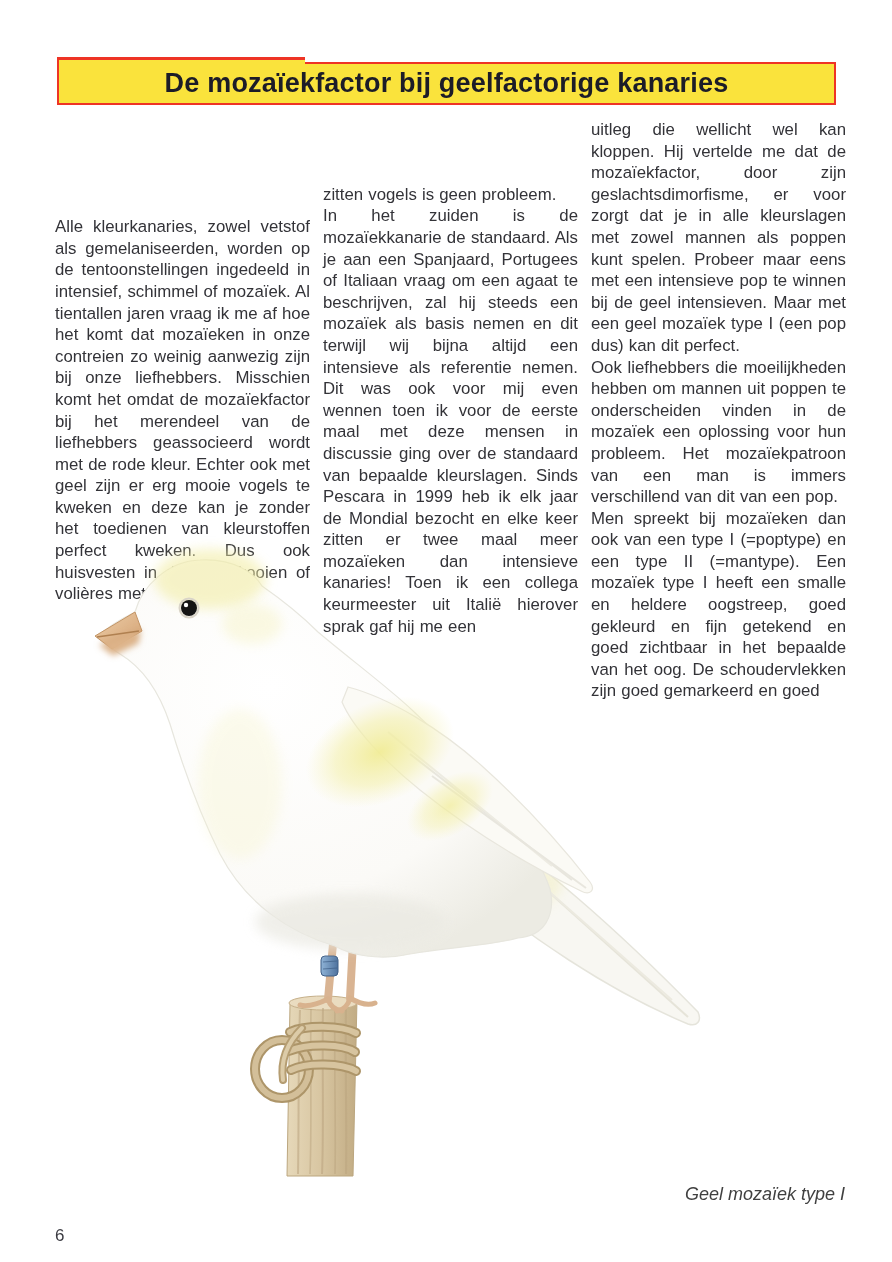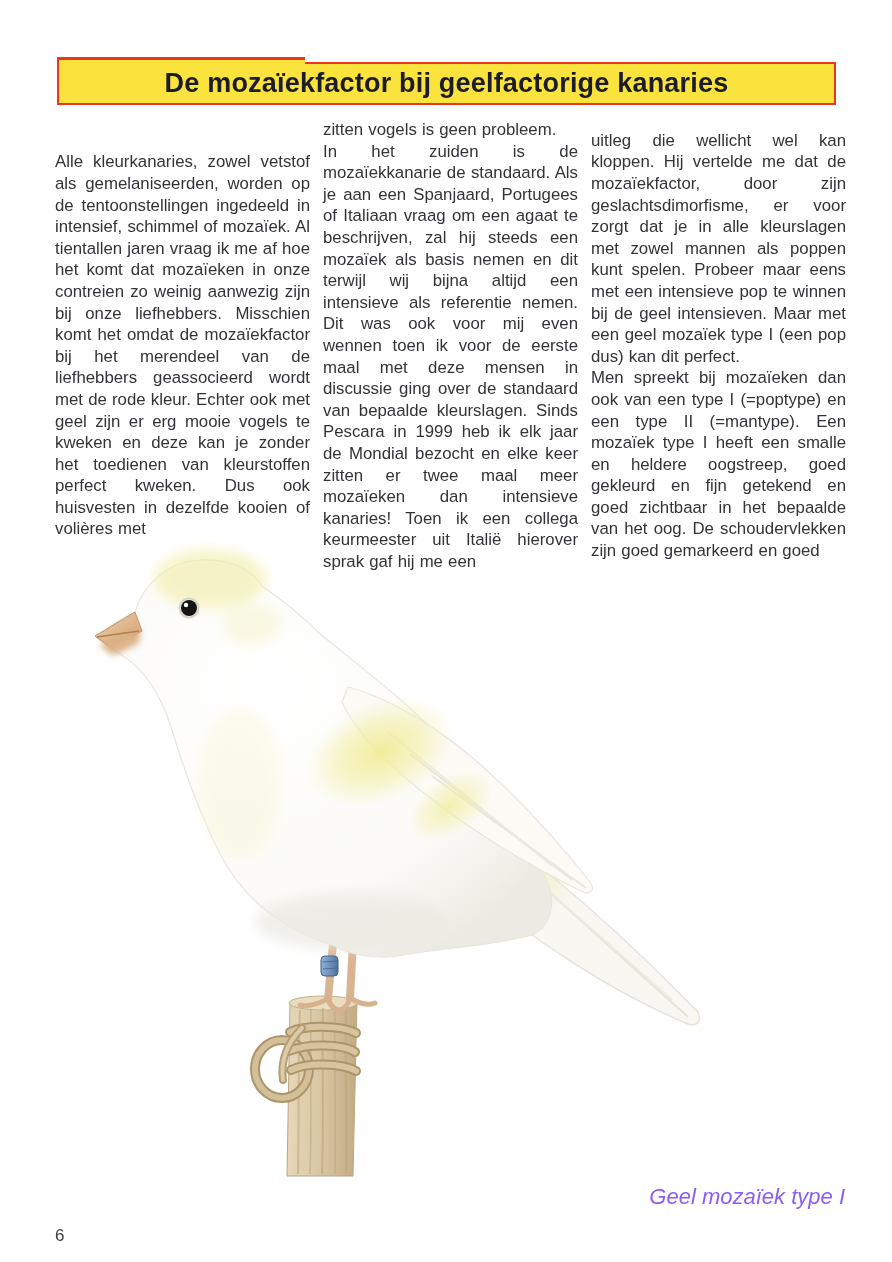--- a/index.html
+++ b/index.html
@@ -35,21 +35,21 @@
     font-size:16.8px; line-height:21.6px; color:#333338;
     text-align:justify; hyphens:auto; -webkit-hyphens:auto;
     word-spacing:0.5px;
   }
   .col p { margin:0; }
 
   
   .photo { position:absolute; left:50px; top:468px; width:660px; height:700px; }
   .caption {
     position:absolute; right:47px; top:1168px;
-    font-style:italic; font-size:22px; color:#8b5cf6;
+    font-style:italic; font-size:18px; color:#404040;
   }
 
   
   .page-number {
     position:absolute; left:55px; top:1210px;
     font-size:17px; color:#3b3b42;
   }
   .footer-rule {
     position:absolute; left:85px; top:1247px; width:778px; height:6px;
     background:#F9E23B;
@@ -68,20 +68,21 @@
   <div class="columns">
     <div class="col">
       <p>Alle kleurkanaries, zowel vetstof als gemelaniseerden, worden op de tentoonstellingen ingedeeld in intensief, schimmel of mozaïek. Al tientallen jaren vraag ik me af hoe het komt dat mozaïeken in onze contreien zo weinig aanwezig zijn bij onze liefhebbers. Misschien komt het omdat de mozaïekfactor bij het merendeel van de liefhebbers geassocieerd wordt met de rode kleur. Echter ook met geel zijn er erg mooie vogels te kweken en deze kan je zonder het toedienen van kleurstoffen perfect kweken. Dus ook huisvesten in dezelfde kooien of volières met</p>
     </div>
     <div class="col">
       <p>zitten vogels is geen probleem.</p>
       <p>In het zuiden is de mozaïekkanarie de standaard. Als je aan een Spanjaard, Portugees of Italiaan vraag om een agaat te beschrijven, zal hij steeds een mozaïek als basis nemen en dit terwijl wij bijna altijd een intensieve als referentie nemen. Dit was ook voor mij even wennen toen ik voor de eerste maal met deze mensen in discussie ging over de standaard van bepaalde kleurslagen. Sinds Pescara in 1999 heb ik elk jaar de Mondial bezocht en elke keer zitten er twee maal meer mozaïeken dan intensieve kanaries! Toen ik een collega keurmeester uit Italië hierover sprak gaf hij me een</p>
     </div>
     <div class="col">
       <p>uitleg die wellicht wel kan kloppen. Hij vertelde me dat de mozaïekfactor, door zijn geslachtsdimorfisme, er voor zorgt dat je in alle kleurslagen met zowel mannen als poppen kunt spelen. Probeer maar eens met een intensieve pop te winnen bij de geel intensieven. Maar met een geel mozaïek type I (een pop dus) kan dit perfect.</p>
+      <p>Ook liefhebbers die moeilijkheden hebben om mannen uit poppen te onderscheiden vinden in de mozaïek een oplossing voor hun probleem. Het mozaïekpatroon van een man is immers verschillend van dit van een pop.</p>
       <p>Men spreekt bij mozaïeken dan ook van een type I (=poptype) en een type II (=mantype). Een mozaïek type I heeft een smalle en heldere oogstreep, goed gekleurd en fijn getekend en goed zichtbaar in het bepaalde van het oog. De schoudervlekken zijn goed gemarkeerd en goed</p>
     </div>
   </div>
 
   <svg class="photo" viewBox="0 0 660 700" xmlns="http://www.w3.org/2000/svg">
     <defs>
       <radialGradient id="bodyGrad" cx="38%" cy="32%" r="75%">
         <stop offset="0%" stop-color="#FFFFFF"></stop>
         <stop offset="70%" stop-color="#FBFAF7"></stop>
         <stop offset="100%" stop-color="#ECEBE3"></stop>

